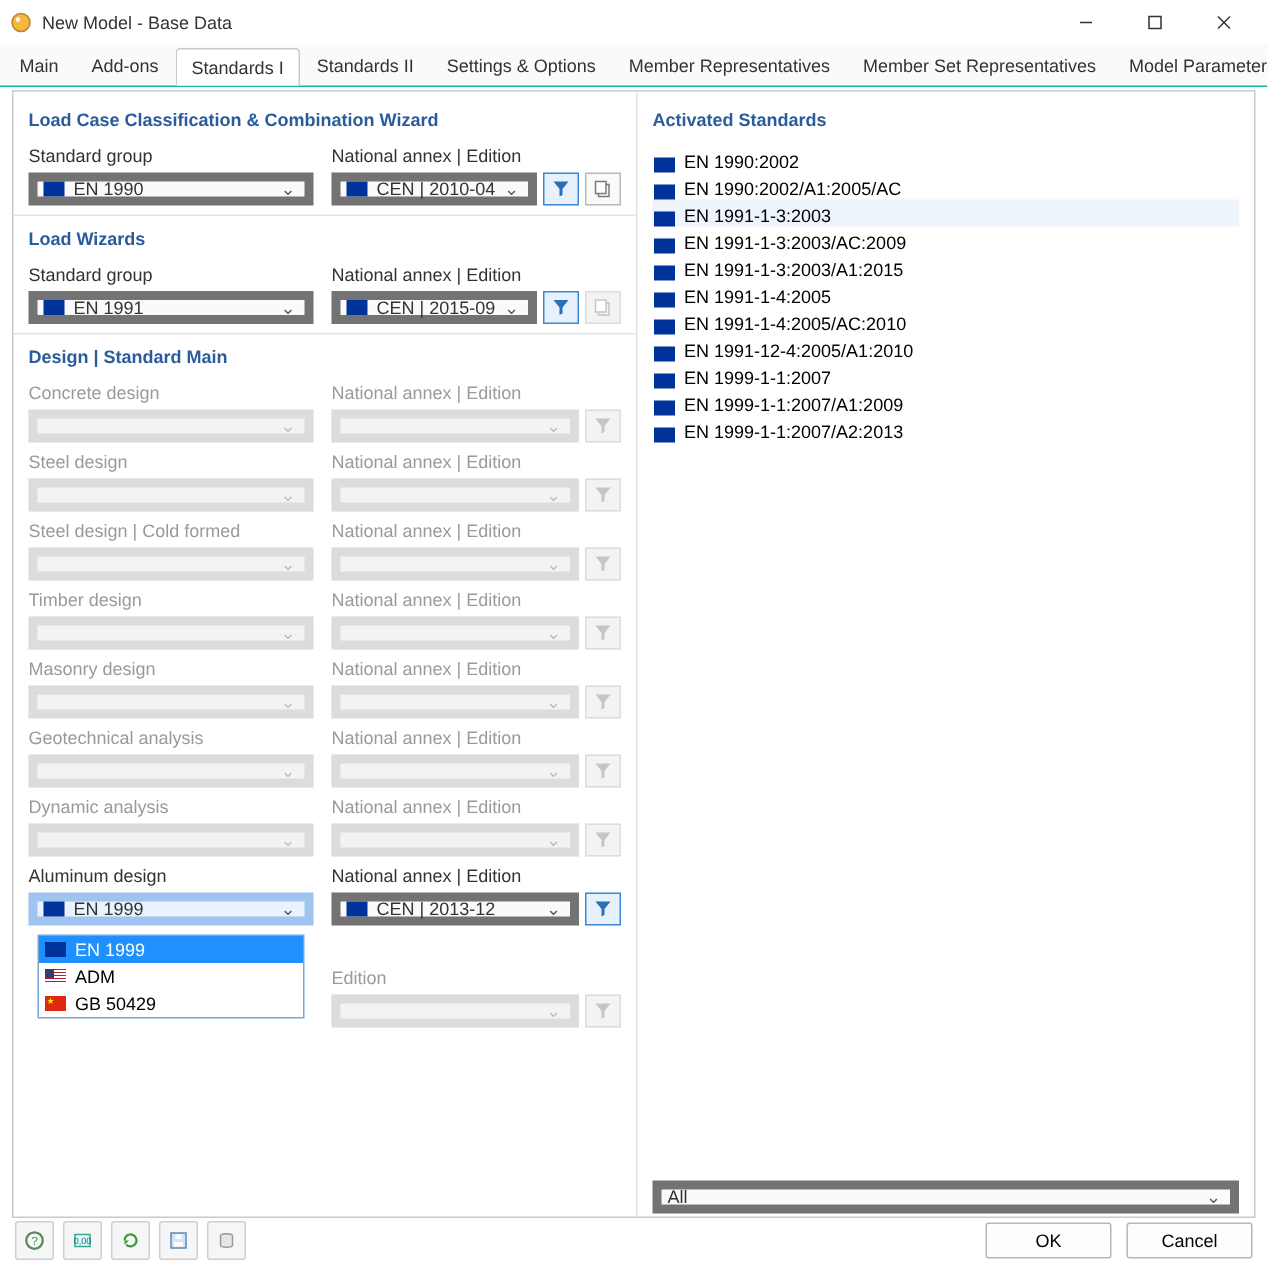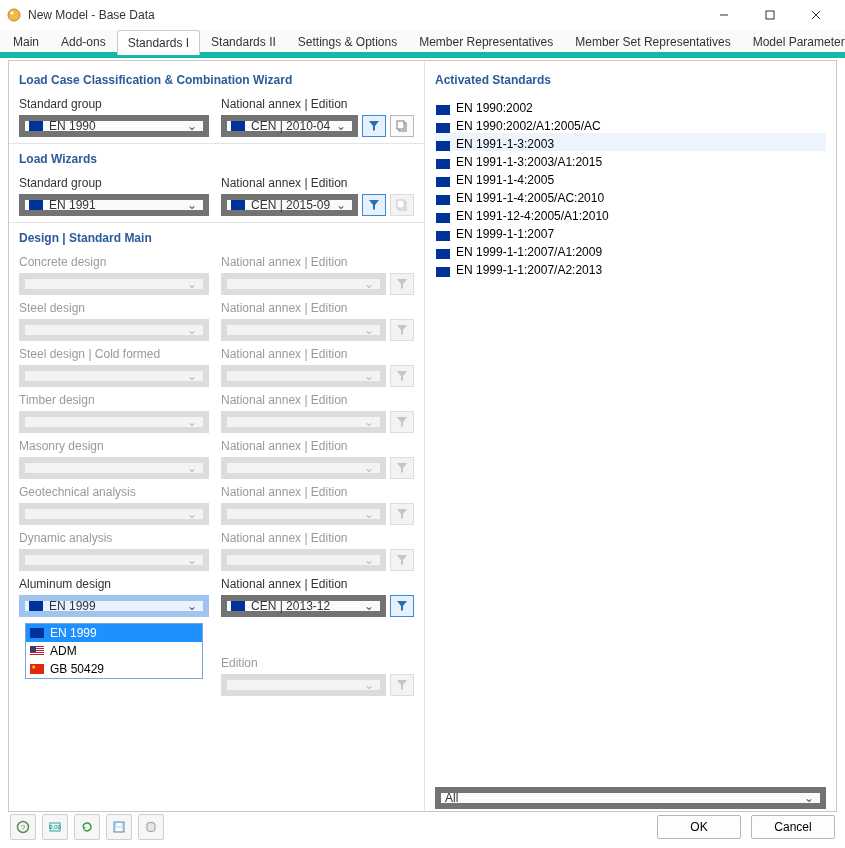--- a/index.html
+++ b/index.html
@@ -4,21 +4,21 @@
 <style>
 * { box-sizing: border-box; font-family: "Segoe UI", Tahoma, sans-serif; }
 body { margin: 0; background: #fff; width: 845px; height: 848px; overflow: hidden; font-size: 12px; }
 
 .titlebar { height: 30px; display: flex; align-items: center; padding: 0 6px; }
 .titlebar .appicon { width: 16px; height: 16px; margin-right: 6px; }
 .titlebar .title { flex: 1; color: #333; font-size: 12px; }
 .titlebar .winbtn { width: 46px; height: 30px; display: flex; align-items: center; justify-content: center; }
 .titlebar .winbtn svg { stroke: #333; }
 
-.tabs { display: flex; align-items: center; border-bottom: 6px solid #14b8a6; background:#fafafa; height: 28px; padding: 0 2px; }
+.tabs { display: flex; align-items: center; border-bottom: 1px solid #14b8a6; background:#fafafa; height: 28px; padding: 0 2px; }
 .tab { padding: 5px 10px; color: #333; border: 1px solid transparent; border-bottom: none; white-space: nowrap; }
 .tab.active { background: #fff; border-color: #c9c9c9; border-radius: 3px 3px 0 0; position: relative; top: 1px; }
 .tabs .spacer { flex:1; }
 
 .body { display:flex; border:1px solid #c9c9c9; margin: 2px 8px 8px 8px; height: 752px; background:#fff; }
 .left { width: 415px; padding: 8px 10px 4px 10px; overflow:hidden; }
 .right { flex:1; border-left:1px solid #e2e2e2; padding: 8px 10px 4px 10px; position:relative; }
 
 .section-title { color:#2a5b9b; font-weight:600; margin: 4px 0 10px 0; }
 .row { display:flex; gap: 12px; margin-bottom: 6px; }
@@ -386,21 +386,21 @@
           </div>
         </div>
         <div class="iconbtn active">
             <svg width="12" height="12" viewBox="0 0 12 12">
               <path d="M1 1h10L7 6v4l-2 1V6z"></path>
             </svg>
           </div>
       </div>
     </div>
 
-    <div class="row" style="margin-top:39px;">
+    <div class="row" style="margin-top:28px;">
       <div class="col1"></div>
       <div class="col2">
         <div style="flex:1">
           <div class="label disabled">Edition</div>
           <div class="select disabled">
             <span class="txt"></span>
             <span class="caret">⌄</span>
           </div>
         </div>
         <div class="iconbtn disabled">
@@ -423,20 +423,24 @@
         <div class="al-item">
           <span class="flag flag-eu"></span>
           <span>EN 1990:2002/A1:2005/AC</span>
         </div>
         <div class="al-item hi">
           <span class="flag flag-eu"></span>
           <span>EN 1991-1-3:2003</span>
         </div>
         <div class="al-item">
           <span class="flag flag-eu"></span>
+          <span>EN 1991-1-3:2003/AC:2009</span>
+        </div>
+        <div class="al-item">
+          <span class="flag flag-eu"></span>
           <span>EN 1991-1-3:2003/A1:2015</span>
         </div>
         <div class="al-item">
           <span class="flag flag-eu"></span>
           <span>EN 1991-1-4:2005</span>
         </div>
         <div class="al-item">
           <span class="flag flag-eu"></span>
           <span>EN 1991-1-4:2005/AC:2010</span>
         </div>

